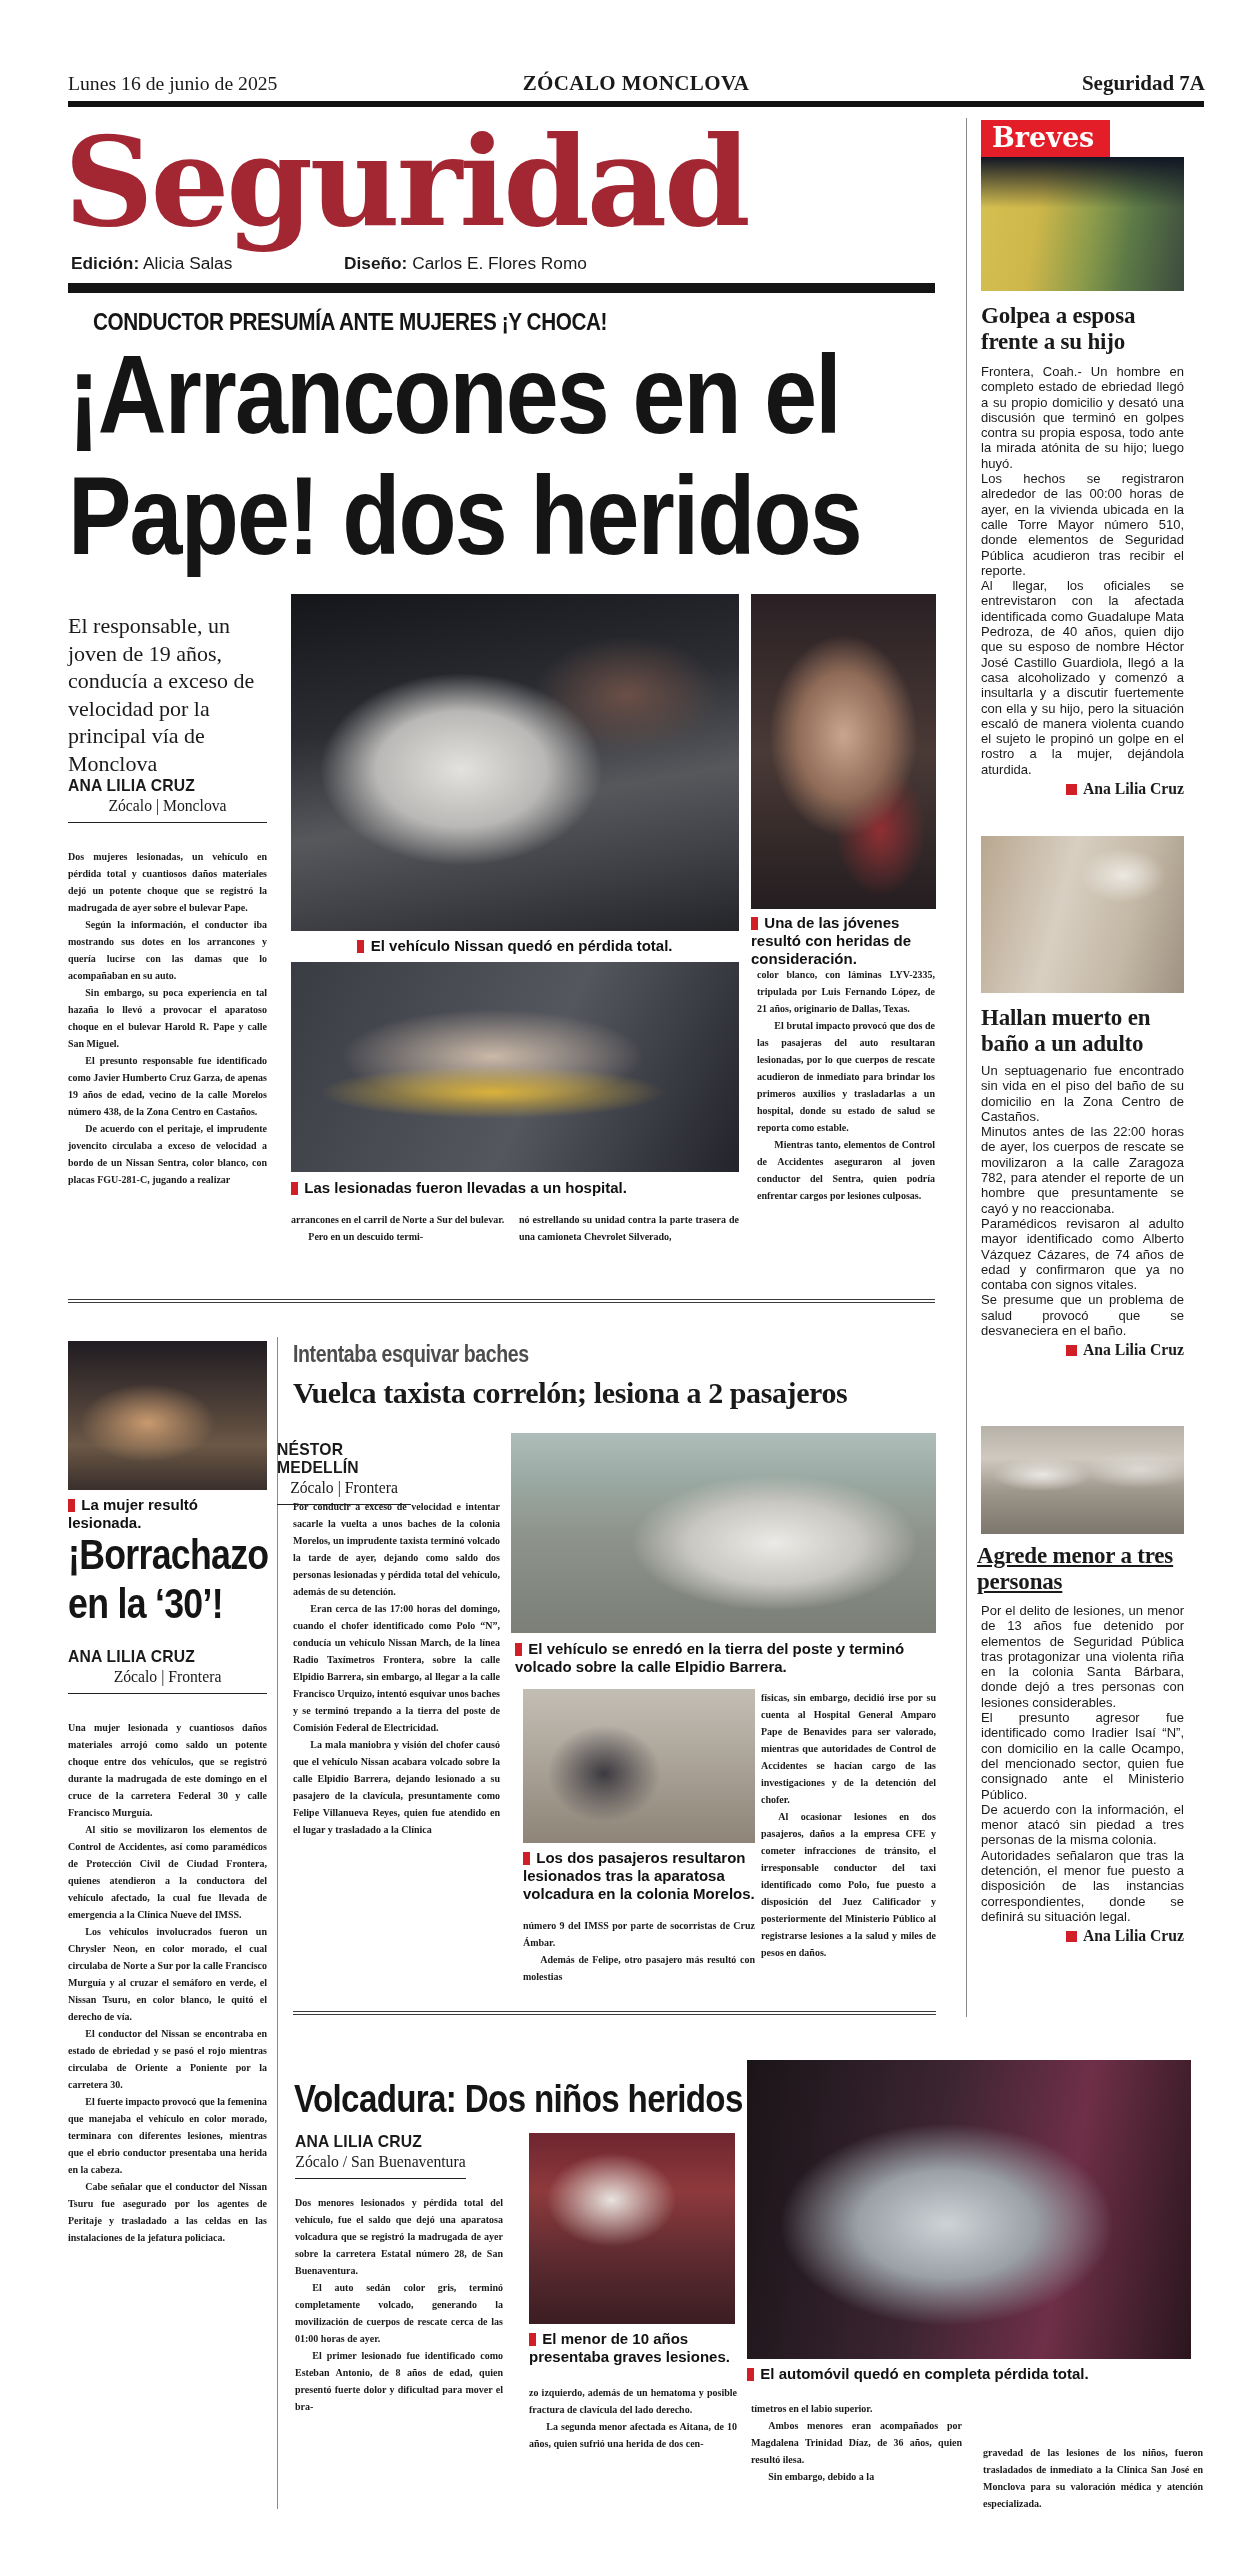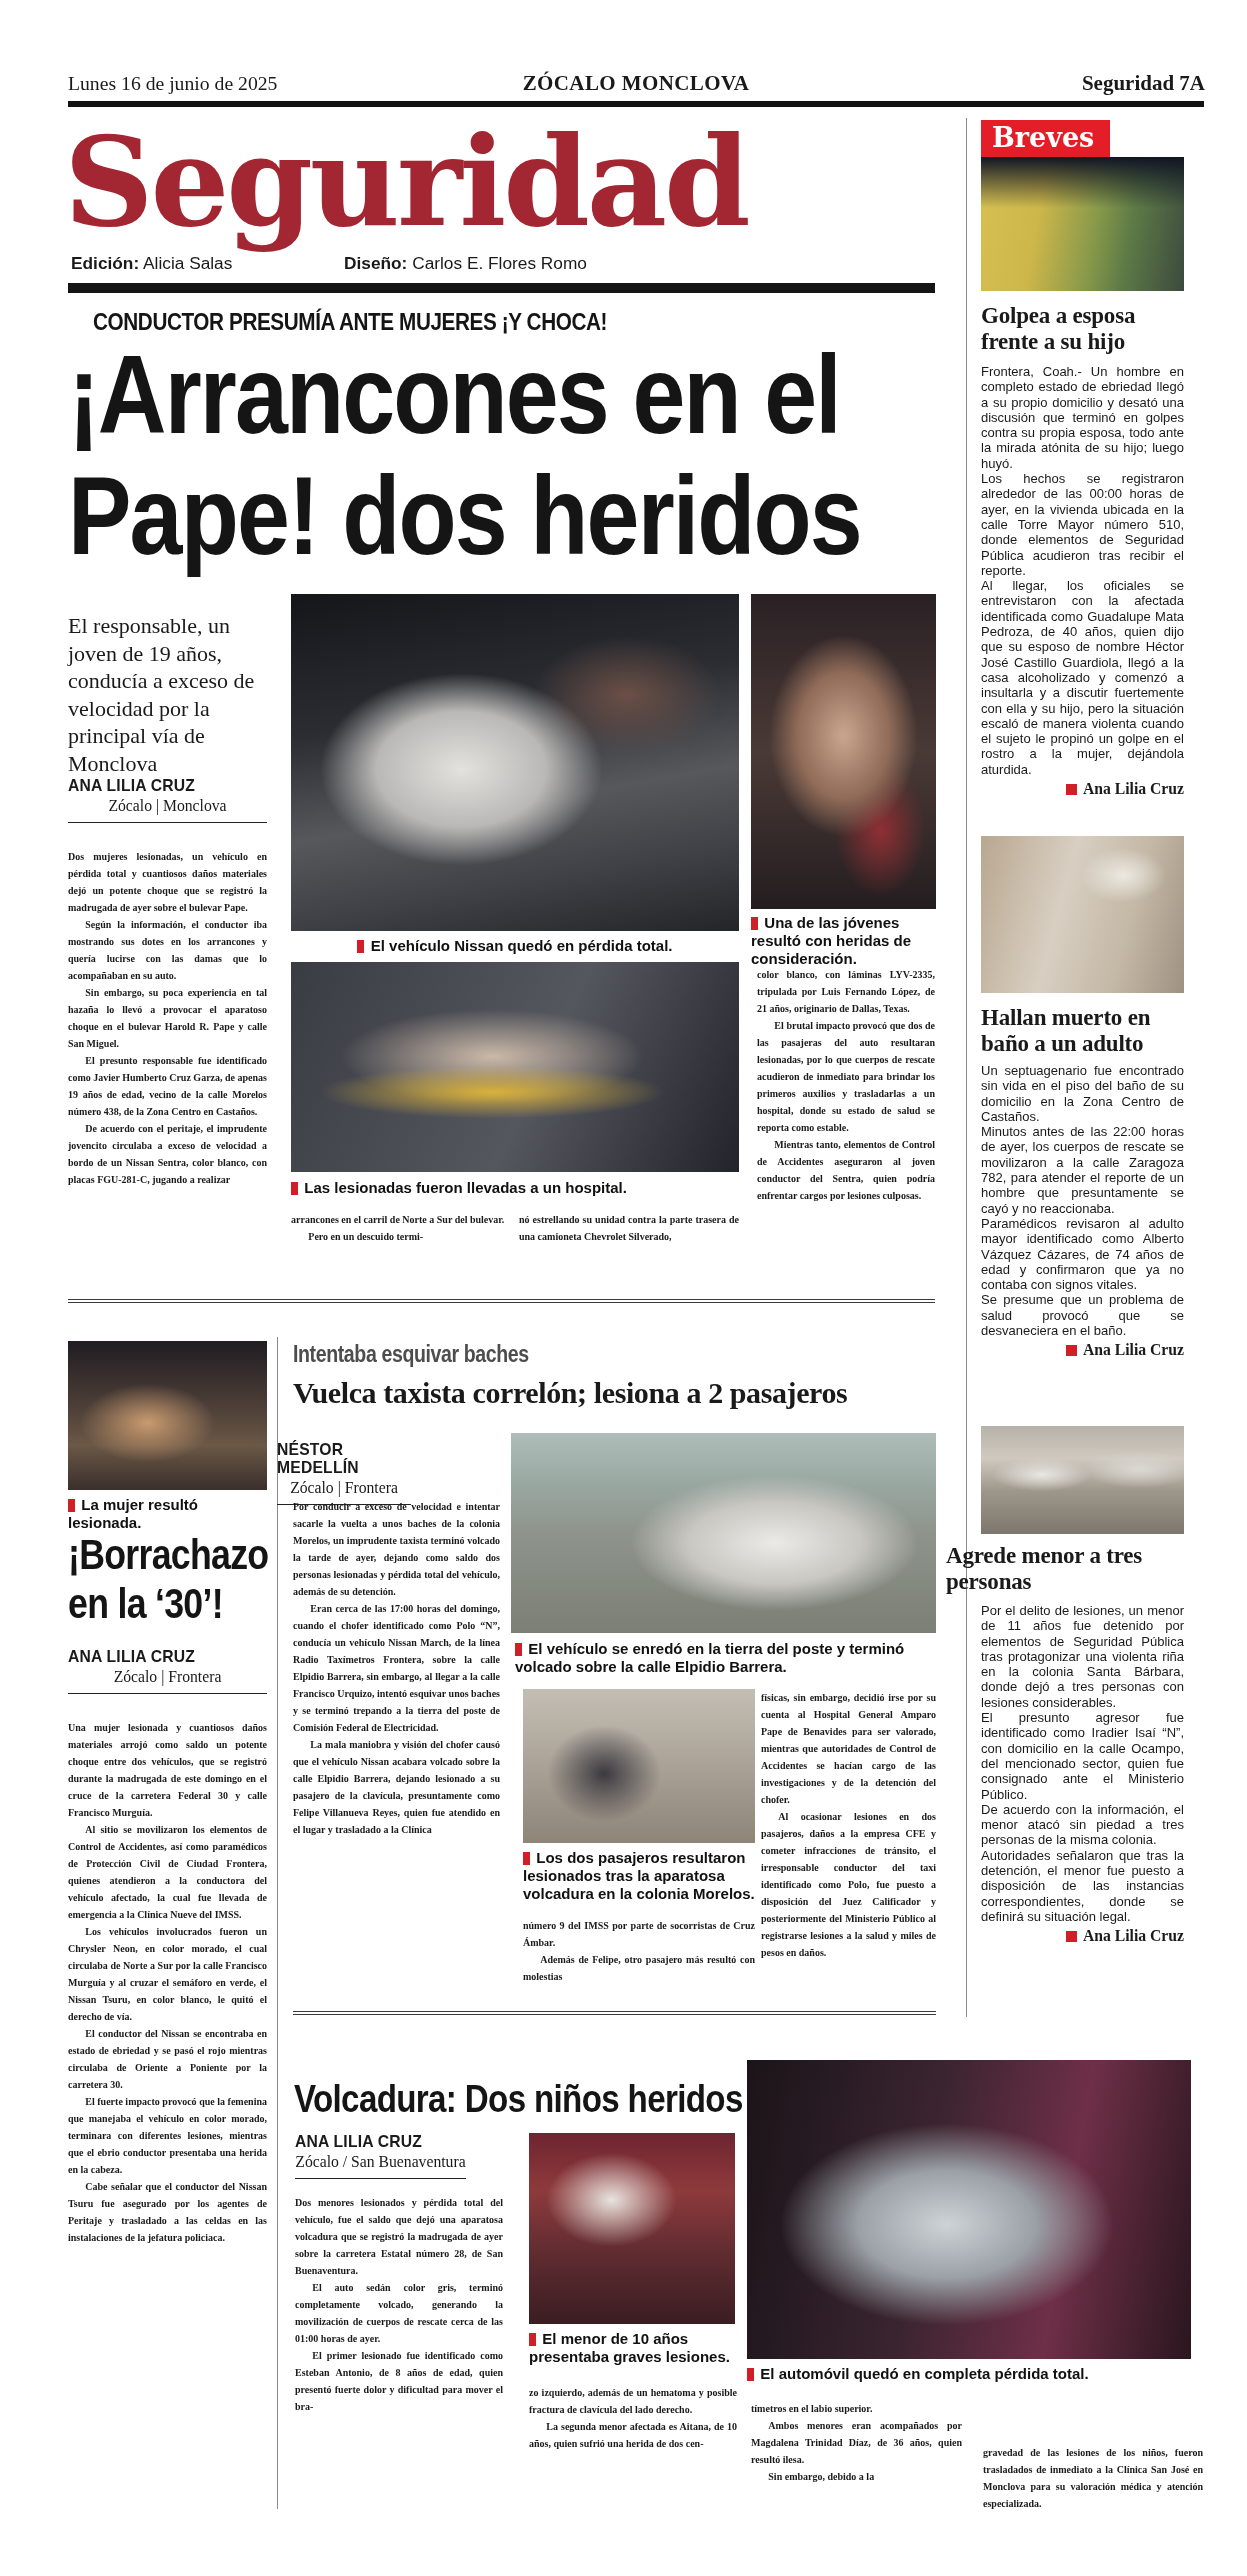--- a/index.html
+++ b/index.html
@@ -296,23 +296,23 @@
     <p>Un septuagenario fue encontrado sin vida en el piso del baño de su domicilio en la Zona Centro de Castaños.</p>
     <p>Minutos antes de las 22:00 horas de ayer, los cuerpos de rescate se movilizaron a la calle Zaragoza 782, para atender el reporte de un hombre que presuntamente se cayó y no reaccionaba.</p>
     <p>Paramédicos revisaron al adulto mayor identificado como Alberto Vázquez Cázares, de 74 años de edad y confirmaron que ya no contaba con signos vitales.</p>
     <p>Se presume que un problema de salud provocó que se desvaneciera en el baño.</p>
     <div class="sig">
       <span class="sq"></span><span>Ana Lilia Cruz</span>
     </div>
   </div>
 
   <div id="phBr3" class="ph" style="left:981px;top:1426px;width:203px;height:108px;"></div>
-  <div class="abs bhead" style="left:946px;top:1543px;width:203px;">Agrede menor a tres personas</div>
+  <div class="abs bhead" style="left:977px;top:1543px;width:203px;text-decoration:underline;">Agrede menor a tres personas</div>
   <div class="abs bbody" style="left:981px;top:1603px;width:203px;">
-    <p>Por el delito de lesiones, un menor de 11 años fue detenido por elementos de Seguridad Pública tras protagonizar una violenta riña en la colonia Santa Bárbara, donde dejó a tres personas con lesiones considerables.</p>
+    <p>Por el delito de lesiones, un menor de 13 años fue detenido por elementos de Seguridad Pública tras protagonizar una violenta riña en la colonia Santa Bárbara, donde dejó a tres personas con lesiones considerables.</p>
     <p>El presunto agresor fue identificado como Iradier Isaí “N”, con domicilio en la calle Ocampo, del mencionado sector, quien fue consignado ante el Ministerio Público.</p>
     <p>De acuerdo con la información, el menor atacó sin piedad a tres personas de la misma colonia.</p>
     <p>Autoridades señalaron que tras la detención, el menor fue puesto a disposición de las instancias correspondientes, donde se definirá su situación legal.</p>
     <div class="sig">
       <span class="sq"></span><span>Ana Lilia Cruz</span>
     </div>
   </div>
 
 </div>
 

